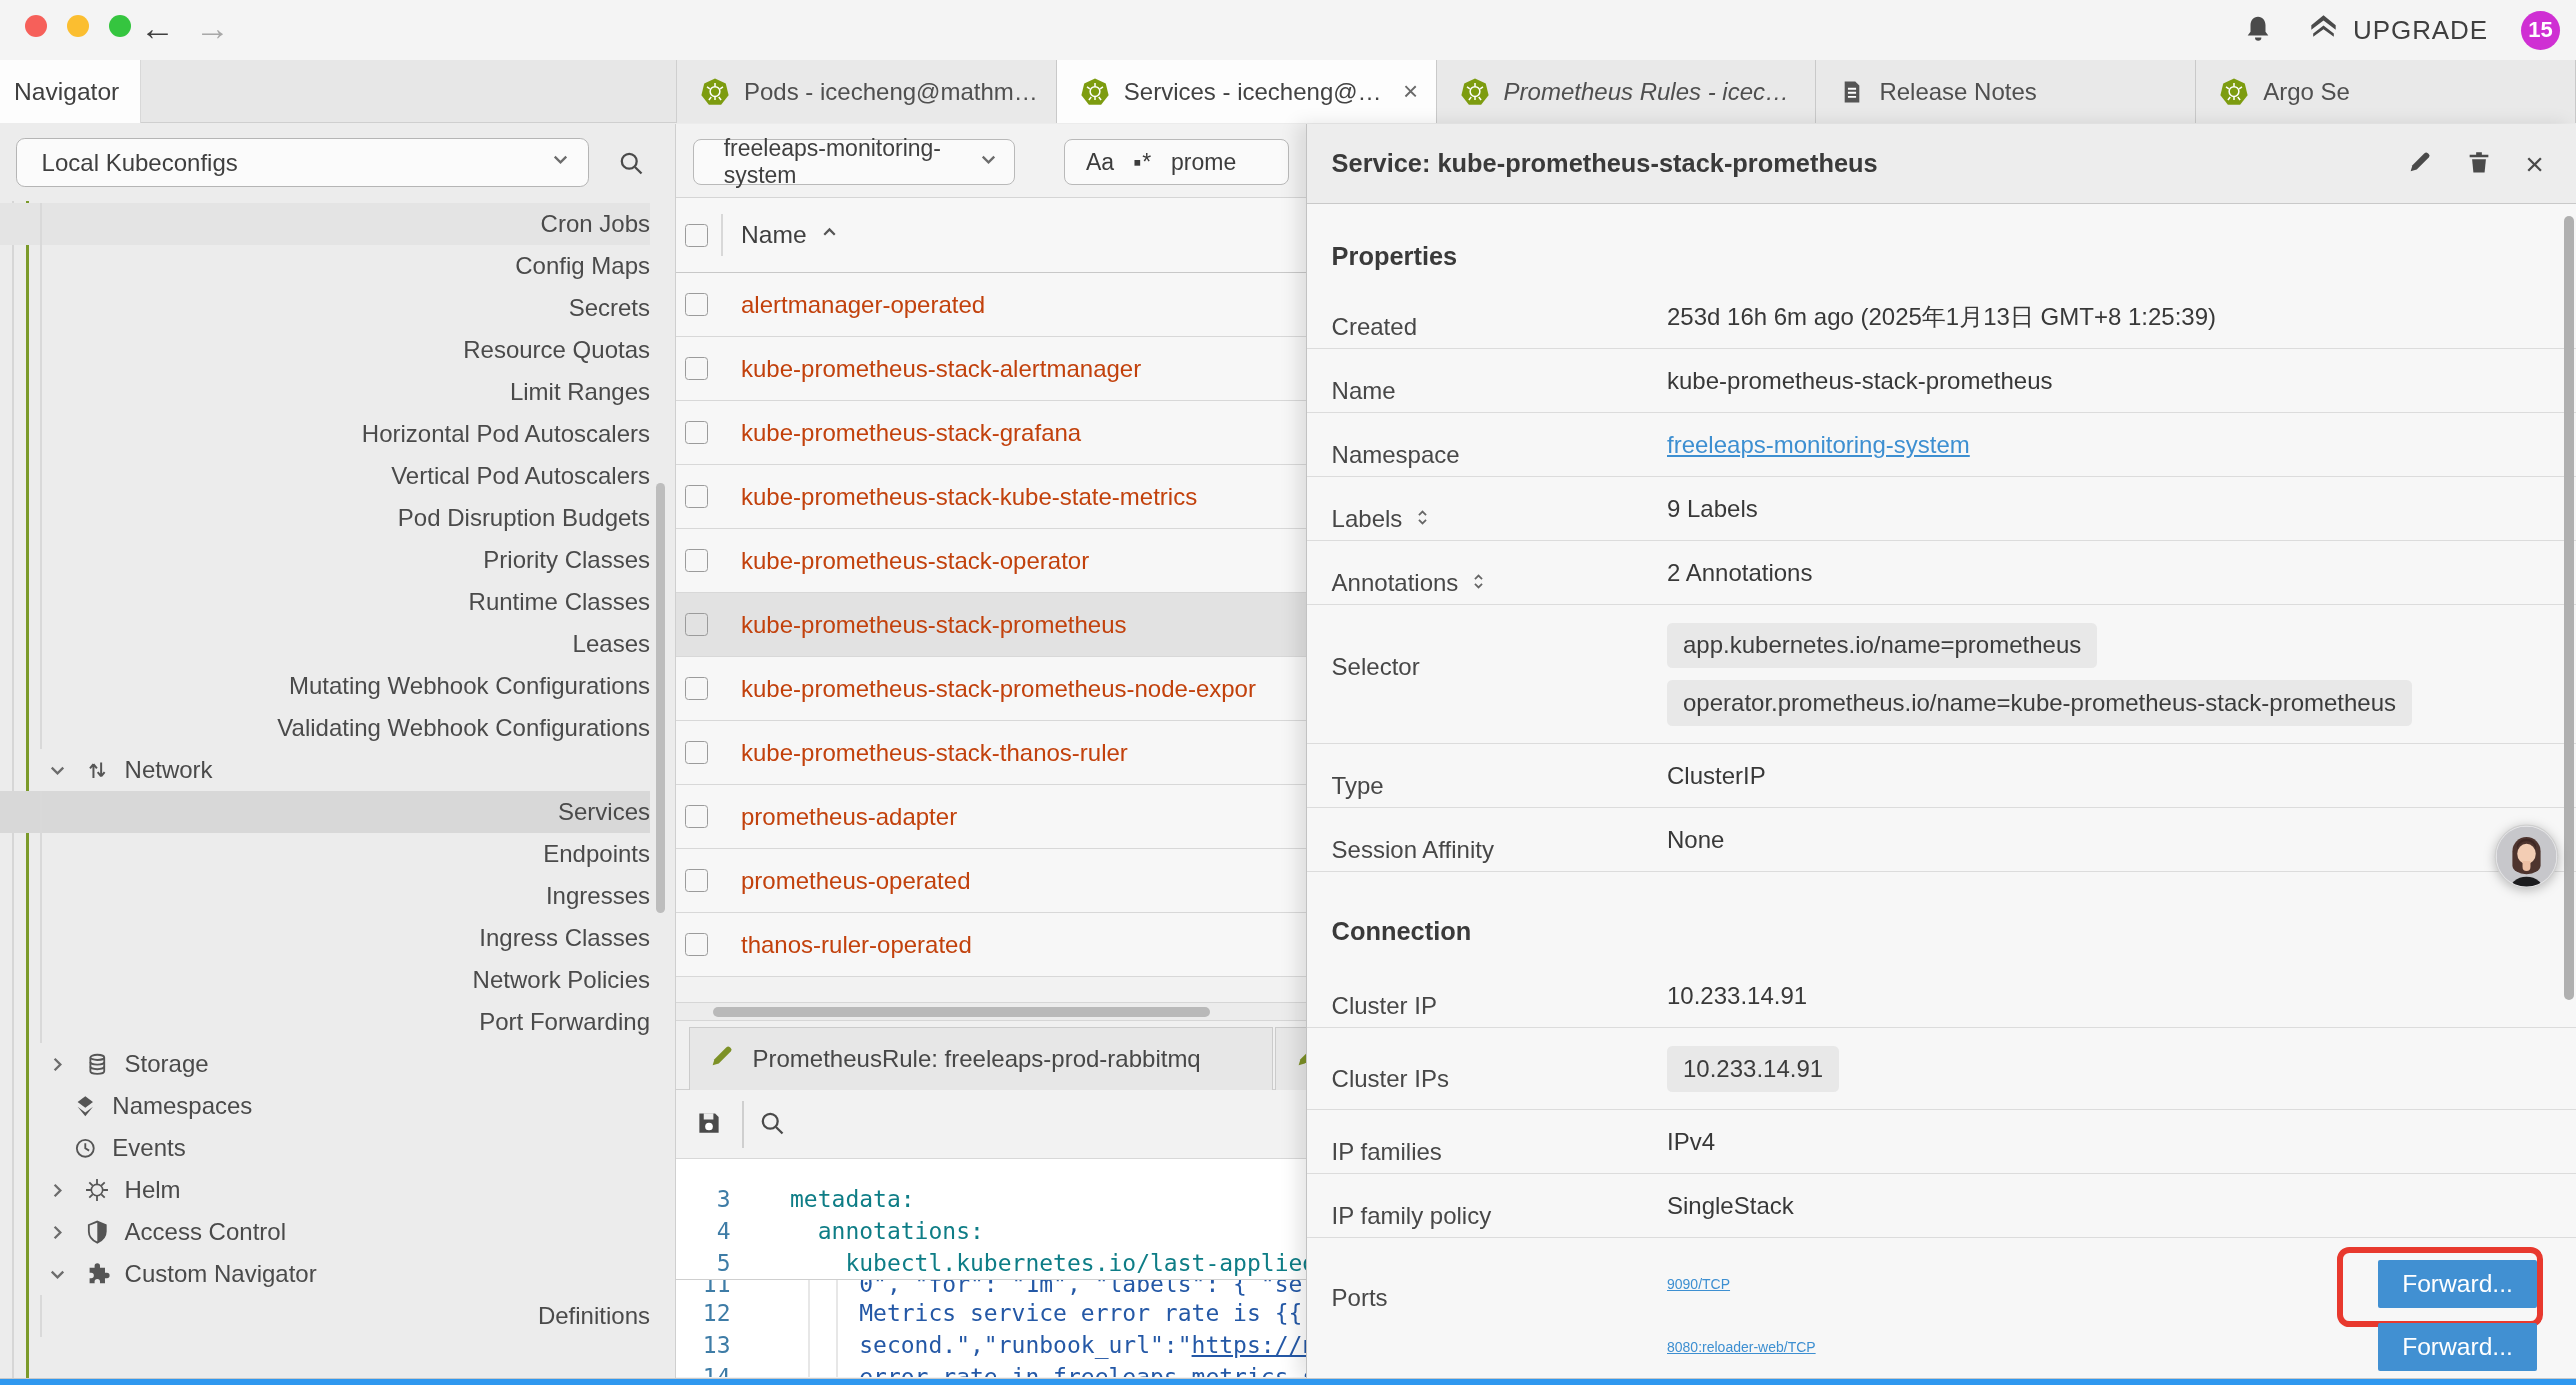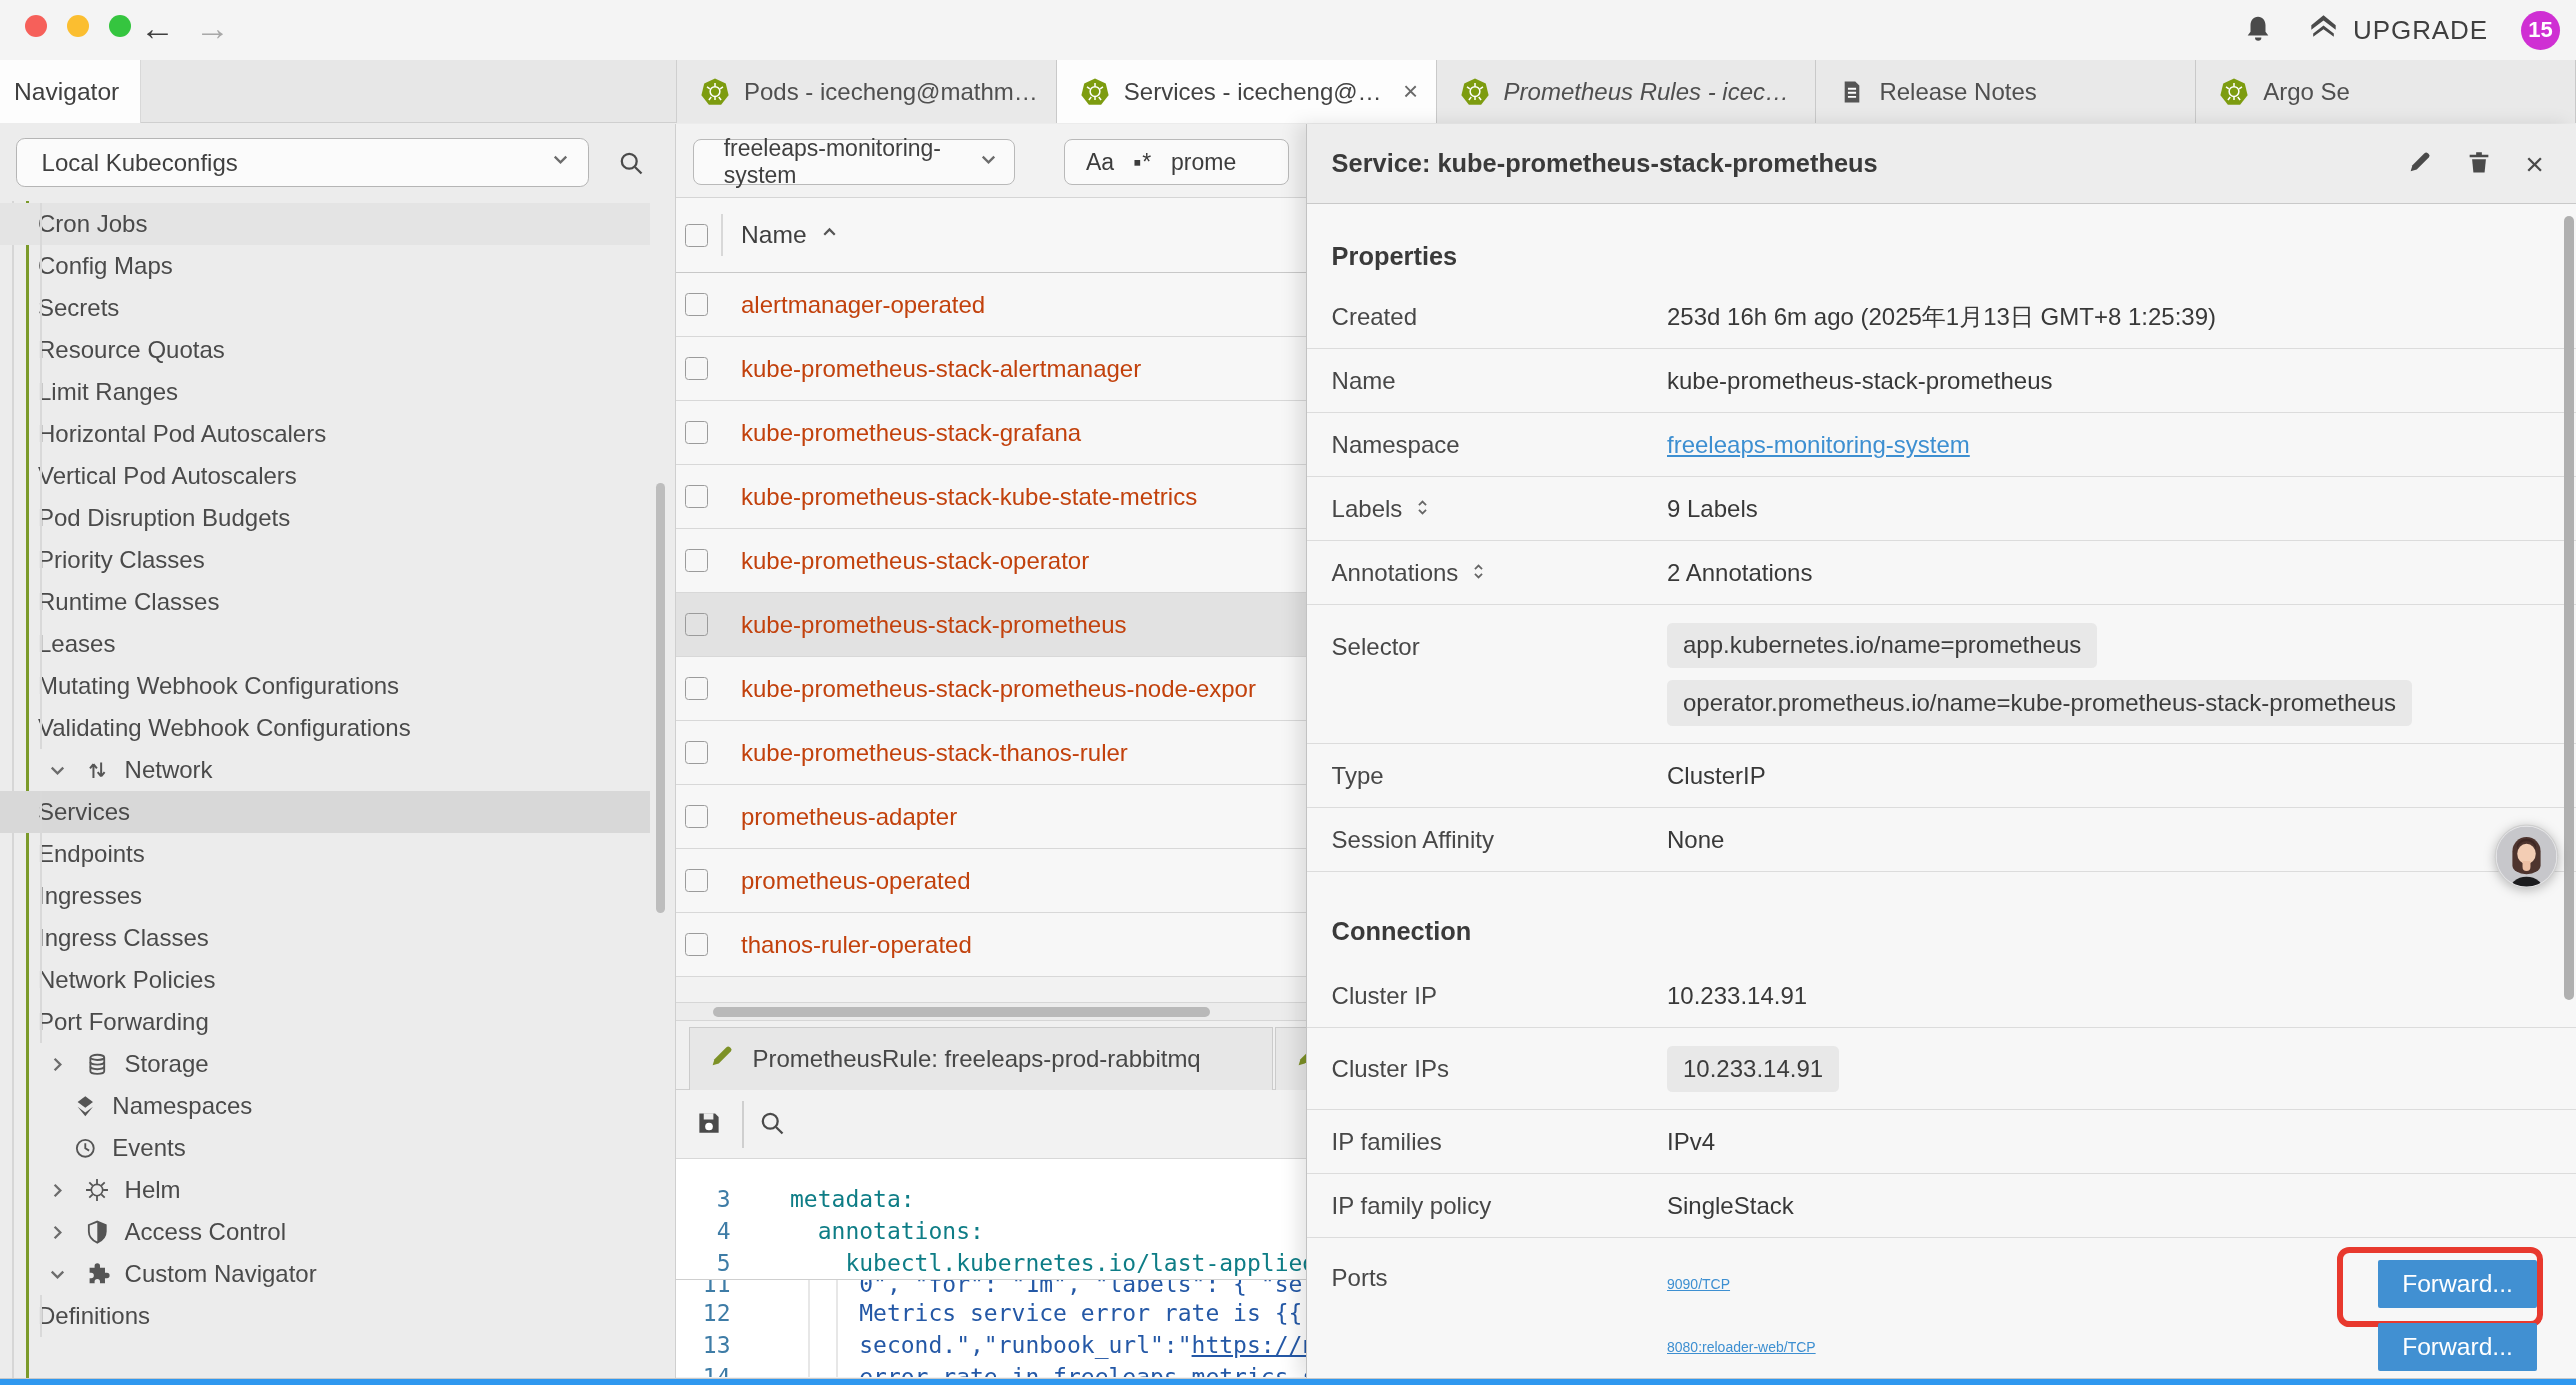--- a/index.html
+++ b/index.html
@@ -32,21 +32,21 @@
   
   .sidebar { position:absolute; left:0; top:124px; width:676px; height:1255px; background:#ececec; border-right:0.9px solid #cfcfcf; overflow:hidden; }
   .kc-row { position:absolute; left:0; top:0; width:100%; height:77px; }
   .kc-select { position:absolute; left:16px; top:14px; width:573px; height:49px; background:#fbfbfb; border:1.8px solid #b5b5b5; border-radius:8.8px; display:flex; align-items:center; font-size:24px; color:#3f3f3f; padding:0 16px 0 24.6px; }
   .kc-select .chev { margin-left:auto; }
   .side-search { position:absolute; left:617px; top:24.6px; }
   .vline-gray { position:absolute; left:12.3px; top:77px; bottom:0; width:1.8px; background:#d6d6d6; }
   .vline-olive { position:absolute; left:26px; top:77px; bottom:0; width:2.6px; background:#7b9a2a; }
   .tree { position:absolute; left:0; top:79px; right:0; }
   .trow { position:relative; height:42px; display:flex; align-items:center; font-size:24px; color:#4a4a4a; width:650px; }
-  .trow.leaf { padding-left:38px; }
+  .trow.leaf { padding-left:100px;justify-content:flex-end; }
   .trow.leaf::before { content:""; position:absolute; left:40px; top:0; bottom:0; width:1.8px; background:#d9d9d9; }
   .trow.group { padding-left:44px; gap:12.3px; }
   .trow.solo { padding-left:70px; gap:12.3px; }
   .trow.selected { background:#d8d8d8; }
   .trow.hover { background:#e4e4e4; }
   .tchev { display:flex; width:26px; justify-content:center; }
   .ticn { display:flex; width:30px; justify-content:center; }
   .side-scroll { position:absolute; left:656px; top:359px; width:8.8px; height:430px; border-radius:4.4px; background:#bdbdbd; }
 
   
@@ -89,21 +89,21 @@
   .details { position:absolute; left:1306px; top:124px; width:1270px; height:1255px; background:#f7f7f7; border-left:0.9px solid #c2c2c2; box-shadow:-8.8px 0 17.5px rgba(0,0,0,0.10); overflow:hidden; }
   .dhead { position:relative; height:80px; background:#ededed; border-bottom:1.8px solid #c9c9c9; display:flex; align-items:center; padding-left:24.6px; }
   .dtitle { font-size:25.4px; font-weight:bold; color:#3a3a3a; }
   .dactions { position:absolute; right:32px; display:flex; align-items:center; gap:33px; }
   .dclose { font-size:32px; color:#4a4a4a; line-height:1; }
   .dbody { position:absolute; left:0; top:80px; right:0; bottom:0; }
   .sec-head { display:flex; align-items:center; padding-left:24.6px; font-size:25.4px; font-weight:bold; color:#3a3a3a; }
   .sec-head.h1 { height:81px; padding-top:23px; }
   .sec-head.h2 { height:92px; padding-top:26px; }
   .drow { position:relative; display:flex; border-bottom:1.8px solid #dcdcdc; align-items:center; min-height:64px; }
-  .dlabel { width:360px; padding-left:24.6px; font-size:24px; color:#474747; display:flex; align-items:center; gap:10.5px; flex:0 0 auto; }
+  .dlabel { width:360px; padding-left:24.6px; font-size:24px; color:#474747; display:flex; align-items:center; gap:10.5px; flex:0 0 auto;margin-top:20px; }
   .dval { font-size:24px; color:#383838; }
   .dlink { color:#3d8fd1; text-decoration:underline; }
   .chip { display:inline-block; background:#e8e8e8; border-radius:5.3px; padding:8.8px 16px; font-size:24px; color:#3c3c3c; white-space:nowrap; }
   .chips-col { display:flex; flex-direction:column; align-items:flex-start; gap:12.3px; padding:17.5px 0; }
   .row-selector { min-height:128px; align-items:flex-start; }
   .row-selector .dlabel { padding-top:28px; }
   .row-ports { min-height:163px; align-items:flex-start; border-bottom:none; }
   .row-ports .dlabel { padding-top:26px; }
   .ports-col { position:relative; flex:1; height:163px; }
   .port-link { position:absolute; left:0; height:63px; display:flex; align-items:center; }

